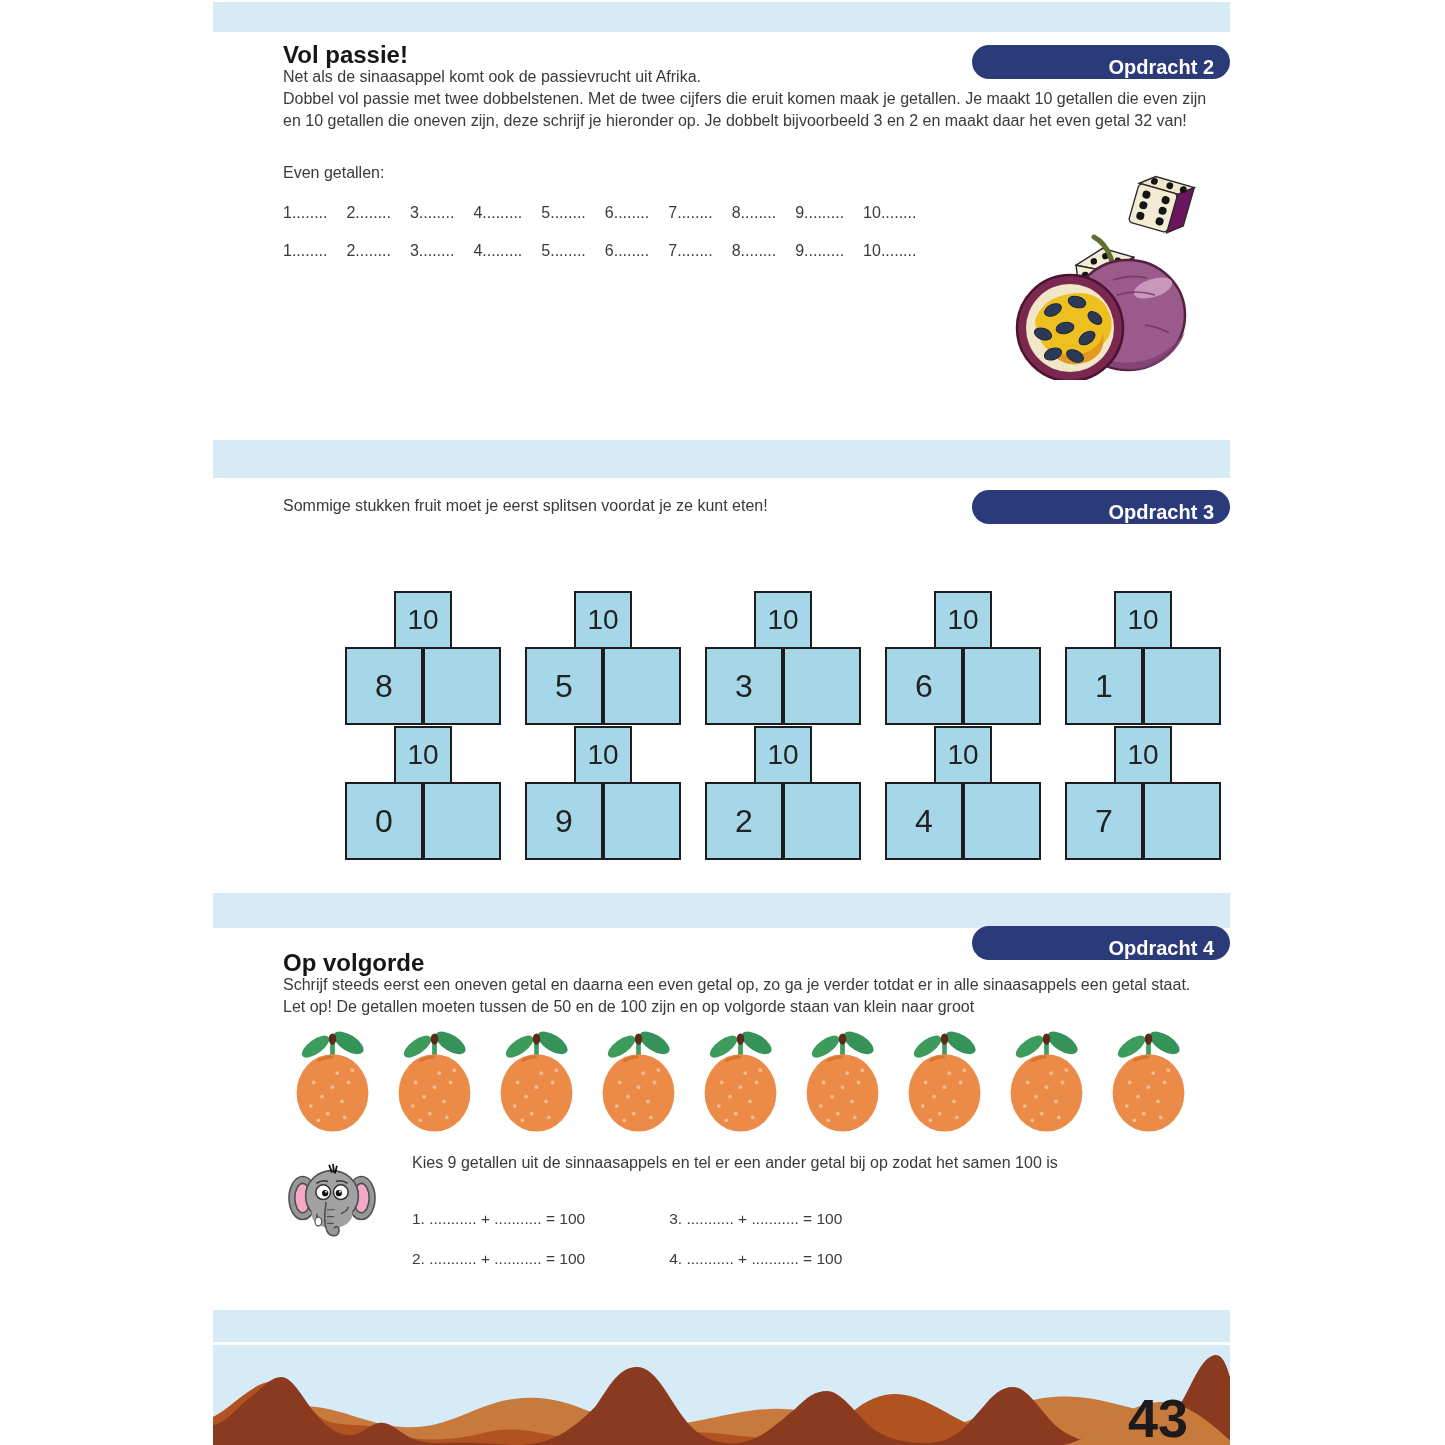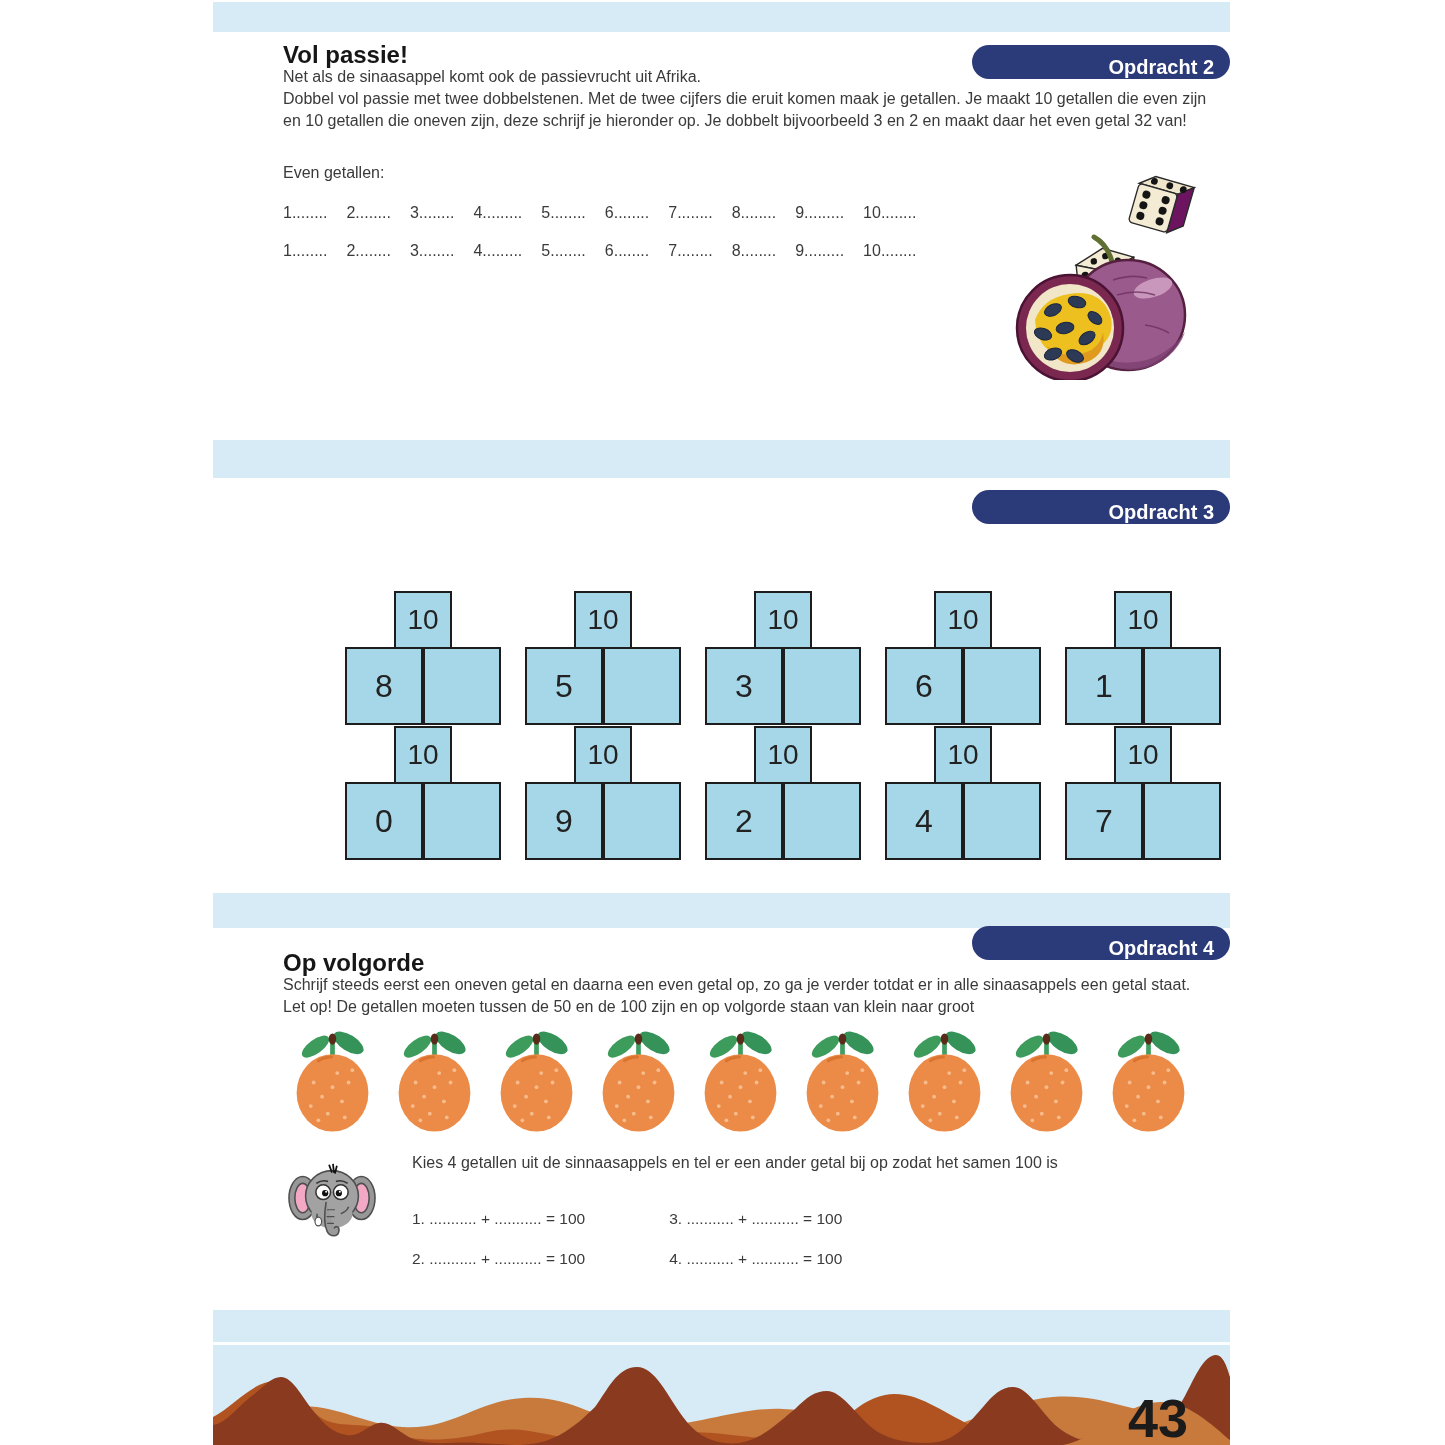--- a/index.html
+++ b/index.html
@@ -191,20 +191,21 @@
         <ellipse cx="80" cy="206" rx="9" ry="5.5" transform="rotate(25 80 206)"></ellipse>
       </g>
     </g>
   </svg>
 
   <div class="badge" style="top:490px;">
     <span>Opdracht 3</span>
   </div>
 
   <div class="sec" style="top:495px;">
+    <p>Sommige stukken fruit moet je eerst splitsen voordat je ze kunt eten!</p>
   </div>
 
   <div class="split-rows" style="top:591px;">
     <div class="split">
       <div class="split-top">10</div>
       <div class="split-bottom">
         <div class="split-cell">8</div>
         <div class="split-cell"></div>
       </div>
     </div>
@@ -339,21 +340,21 @@
         <path d="M39 50 C37 62 36 72 40 80 C43 86 51 86 52 80 C53 75 49 74 47 77" fill="#9a9a9a" stroke="#4f4f4f" stroke-width="1.6"></path>
         <path d="M40 58 h8 M39.5 65 h8 M40 72 h7" stroke="#4f4f4f" stroke-width="1.2"></path>
         <path d="M54 62 q6 -2 8 -7" stroke="#4f4f4f" stroke-width="1.6" fill="none"></path>
         <path d="M30 62 q-2 6 3 9" stroke="#4f4f4f" stroke-width="1.6" fill="none"></path>
         <ellipse cx="31" cy="70" rx="3.4" ry="4.5" fill="#ffffff" stroke="#4f4f4f" stroke-width="1.2"></ellipse>
         <path d="M42 12 l3 8 M46 11 l1 9 M50 13 l-2 8" stroke="#111" stroke-width="1.8"></path>
       </g>
     </svg>
 
     <div class="ex-right">
-      <p class="kies">Kies 4 getallen uit de sinnaasappels en tel er een ander getal bij op zodat het samen 100 is</p>
+      <p class="kies">Kies 9 getallen uit de sinnaasappels en tel er een ander getal bij op zodat het samen 100 is</p>
       <div class="eq-grid">
         <div class="eq-col">
           <span>1. ........... + ........... = 100</span>
           <span>2. ........... + ........... = 100</span>
         </div>
         <div class="eq-col">
           <span>3. ........... + ........... = 100</span>
           <span>4. ........... + ........... = 100</span>
         </div>
       </div>

